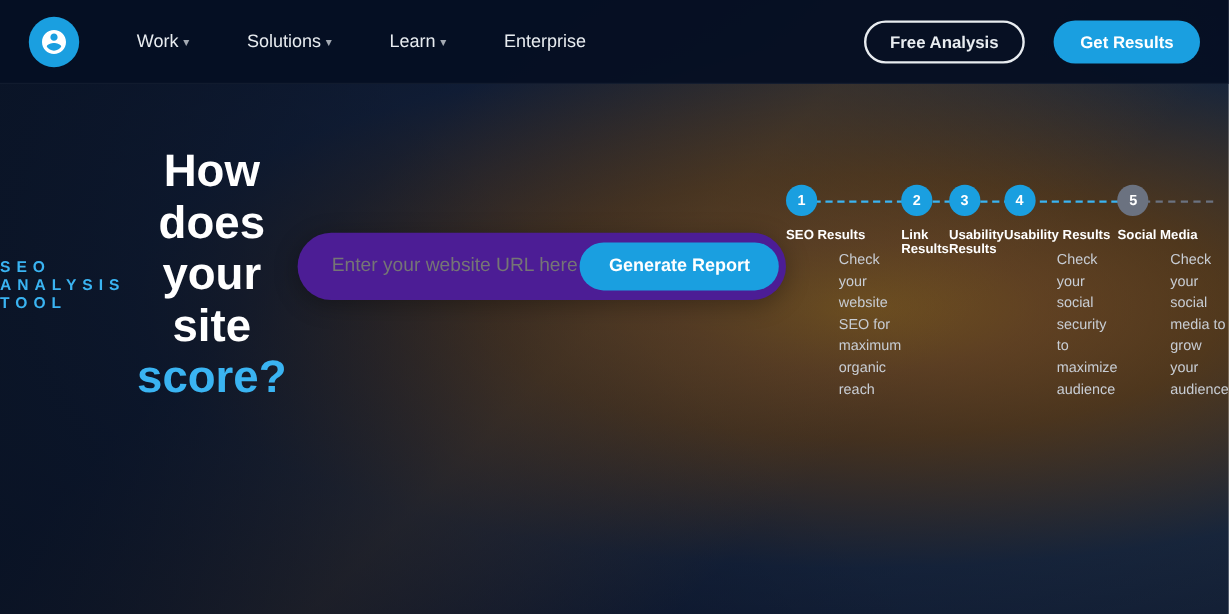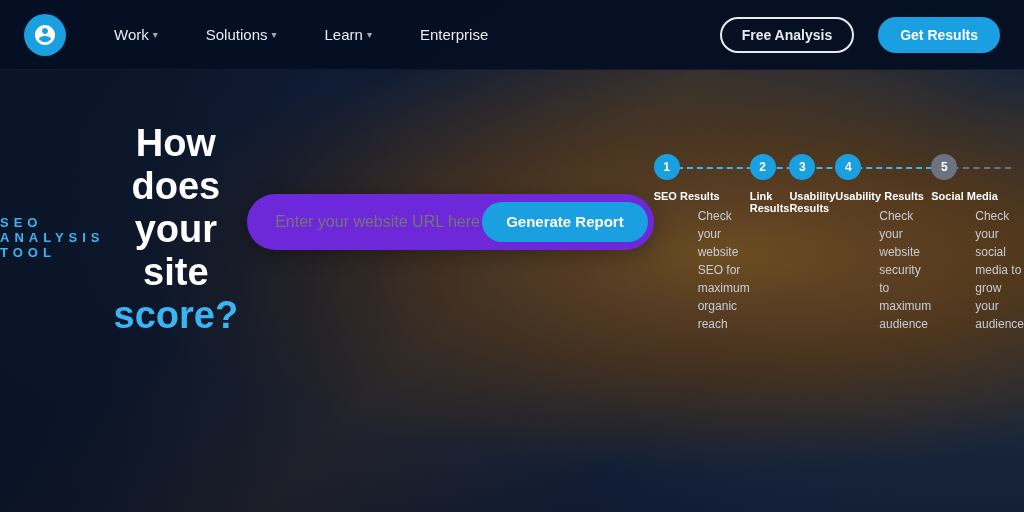--- a/index.html
+++ b/index.html
@@ -166,21 +166,21 @@
     }
 
     .hero-headline .highlight {
       color: #3ab4f2;
     }
 
     
     .search-bar {
       display: flex;
       align-items: center;
-      background: #6d28d9;
+      background: #4c1d95;
       border-radius: 40px;
       width: 640px;
       height: 56px;
       padding-left: 28px;
       padding-right: 6px;
       margin-bottom: 44px;
       box-shadow: 0 4px 20px rgba(0,0,0,0.3);
     }
 
     .search-input {
@@ -356,21 +356,21 @@
         <span>3</span>
       </div>
       <div class="step-title">Usability Results</div>
     </div>
 
     <div class="step-item">
       <div class="step-circle">
         <span>4</span>
       </div>
       <div class="step-title">Usability Results</div>
-      <div class="step-desc">Check your website security to maximum audience</div>
+      <div class="step-desc">Check your social security to maximize audience</div>
     </div>
 
     <div class="step-item step-last">
       <div class="step-circle inactive">
         <span>5</span>
       </div>
       <div class="step-title">Social Media</div>
       <div class="step-desc">Check your social media to grow your audience</div>
     </div>
   </div>

